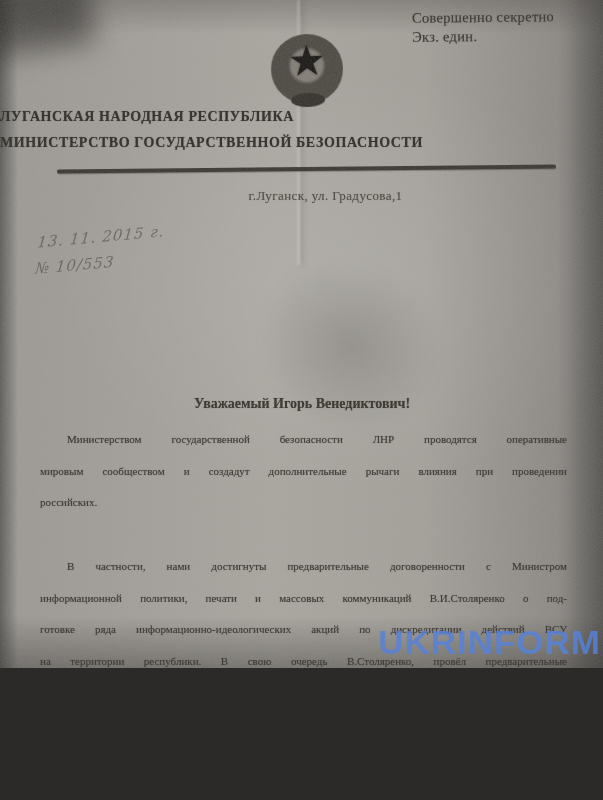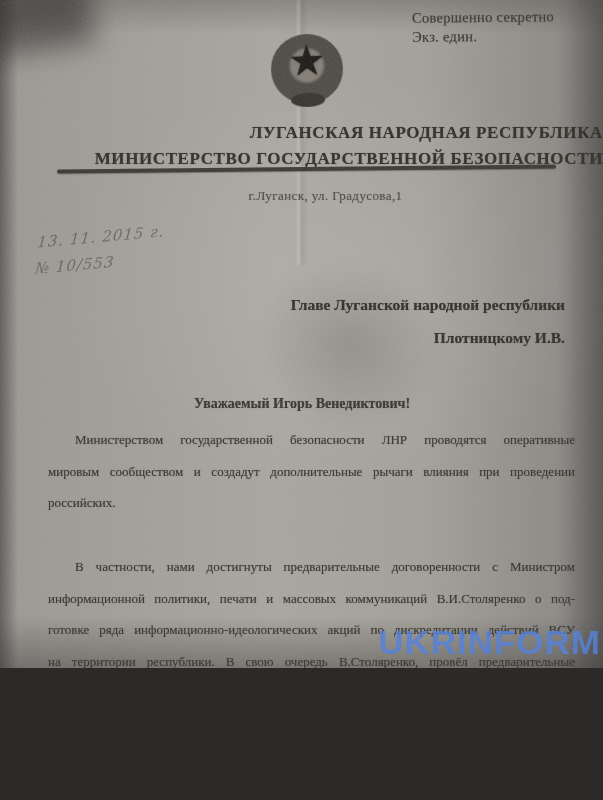--- a/index.html
+++ b/index.html
@@ -54,22 +54,22 @@
   }
   .emblem-star{
     position:absolute;left:0;right:0;top:6px;text-align:center;
     font-size:42px;line-height:42px;color:#161410;text-shadow:0 0 2px rgba(20,18,14,.8);
   }
   .emblem-ribbon{
     position:absolute;left:19px;bottom:-3px;width:34px;height:14px;border-radius:50%;
     background:#312e29;filter:blur(.6px);
   }
   .org-title{
-    position:absolute;left:0;right:0;top:120px;text-align:right;
-    font-weight:bold;font-size:17px;line-height:26px;letter-spacing:.6px;
+    position:absolute;left:0;right:0;top:104px;text-align:left;
+    font-weight:bold;font-size:14px;line-height:26px;letter-spacing:.6px;
     color:#2c2924;text-shadow:0 0 1px rgba(44,41,36,.6);
   }
   .rule{
     position:absolute;left:57px;top:167px;width:499px;height:3.5px;
     background:#37342f;border-radius:2px;transform:rotate(-.55deg);
     box-shadow:0 1px 1px rgba(40,38,35,.35);
   }
   .address{
     position:absolute;left:0;right:0;top:188px;text-align:center;
     font-size:13px;color:#4a463f;letter-spacing:.4px;
@@ -87,21 +87,21 @@
     font-weight:bold;font-size:15.5px;line-height:33px;color:#2c2823;
     text-shadow:0 0 1px rgba(44,40,35,.55);
   }
   .salutation{
     position:absolute;left:194px;top:396px;
     font-weight:600;font-size:14px;color:#332f29;
     text-shadow:0 0 1px rgba(51,47,41,.5);
   }
   .para{
     position:absolute;left:40px;width:527px;
-    font-size:13px;color:#332f2a;text-shadow:0 0 1px rgba(46,43,39,.5);margin-left:8px;
+    font-size:11px;color:#332f2a;text-shadow:0 0 1px rgba(46,43,39,.5);
   }
   .para-1{top:424px;}
   .para-2{top:551px;}
   .line{
     height:31.5px;line-height:31.5px;white-space:nowrap;
     text-align:justify;text-align-last:justify;
   }
   .line.first{text-indent:27px;}
   .line.last{text-align-last:left;white-space:normal;}
   .watermark{
@@ -142,24 +142,20 @@
 
   <div class="rule"></div>
 
   <div class="address">г.Луганск, ул. Градусова,1</div>
 
   <div class="registration">
     <div>13.  11.  2015 г.</div>
     <div>№ 10/553</div>
   </div>
 
-  <div class="addressee">
-    <div>Главе Луганской народной республики</div>
-    <div>Плотницкому И.В.</div>
-  </div>
 
   <div class="salutation">Уважаемый Игорь Венедиктович!</div>
 
   <div class="para para-1">
     <div class="line first">Министерством государственной безопасности ЛНР проводятся оперативные</div>
     <div class="line">мировым сообществом и создадут дополнительные рычаги влияния при проведении</div>
     <div class="line last">российских.</div>
   </div>
 
   <div class="para para-2">

